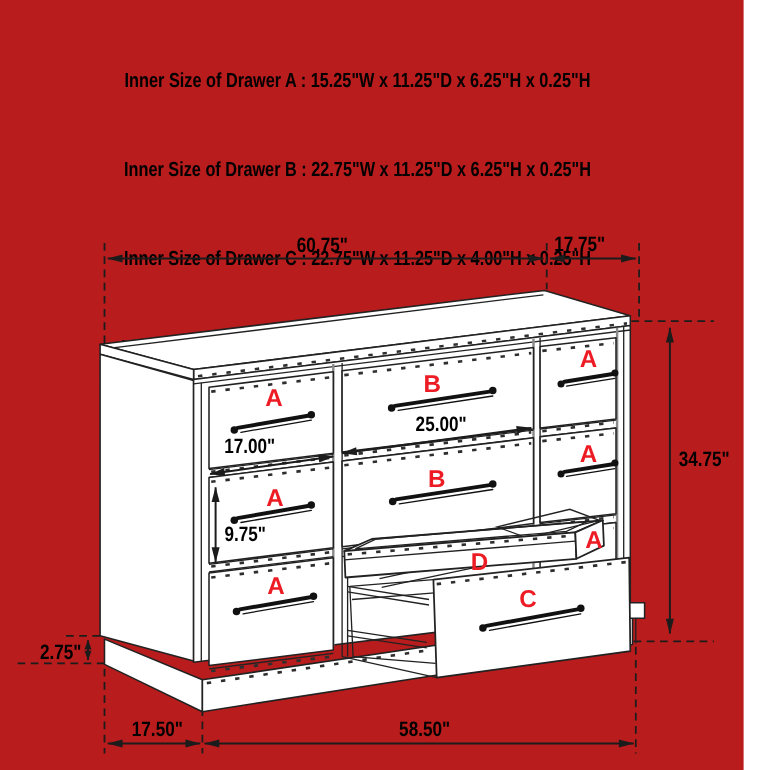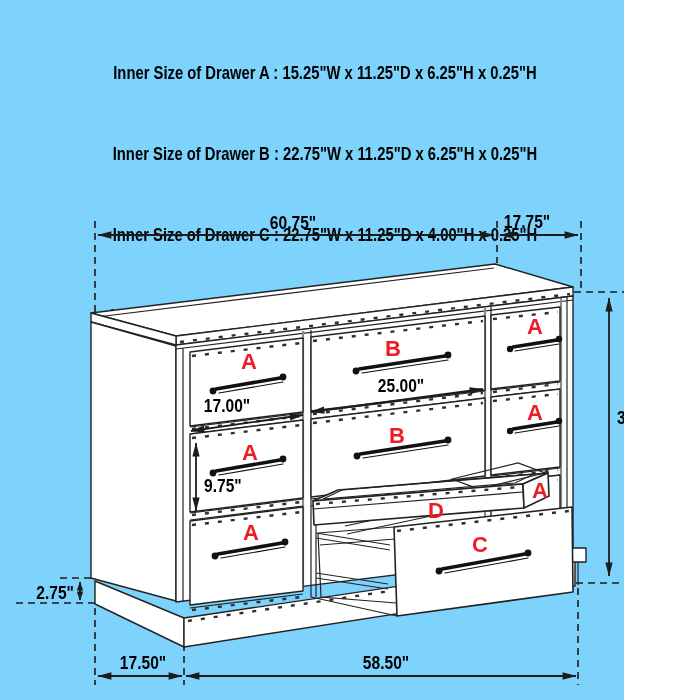--- a/index.html
+++ b/index.html
@@ -1,16 +1,16 @@
 <!DOCTYPE html>
 <html><head>
 <meta charset="utf-8">
 <style>
   html,body{margin:0;padding:0;background:#fff;}
-  .page{position:relative;width:624px;height:700px;background:#7dd3fc;overflow:hidden;
+  .page{position:relative;width:676px;height:700px;background:#b91c1c;overflow:hidden;
         font-family:"Liberation Sans",sans-serif;}
   .specs{position:absolute;top:5px;left:0;width:650px;text-align:center;
          font-weight:bold;font-size:18.5px;line-height:27px;color:#000;
          transform:scaleX(0.8);transform-origin:325px 0;white-space:pre;}
   .spec-line{height:27px;}
   svg{position:absolute;left:0;top:0;}
   .outline{fill:#ffffff;stroke:#222222;stroke-width:1.4;stroke-linejoin:round;}
   .outline2{fill:#ffffff;stroke:#222222;stroke-width:1.6;stroke-linejoin:round;}
   .ln{stroke:#222222;stroke-width:1.2;fill:none;}
   .lngray{stroke:#8a8a8a;stroke-width:2.2;fill:none;}

